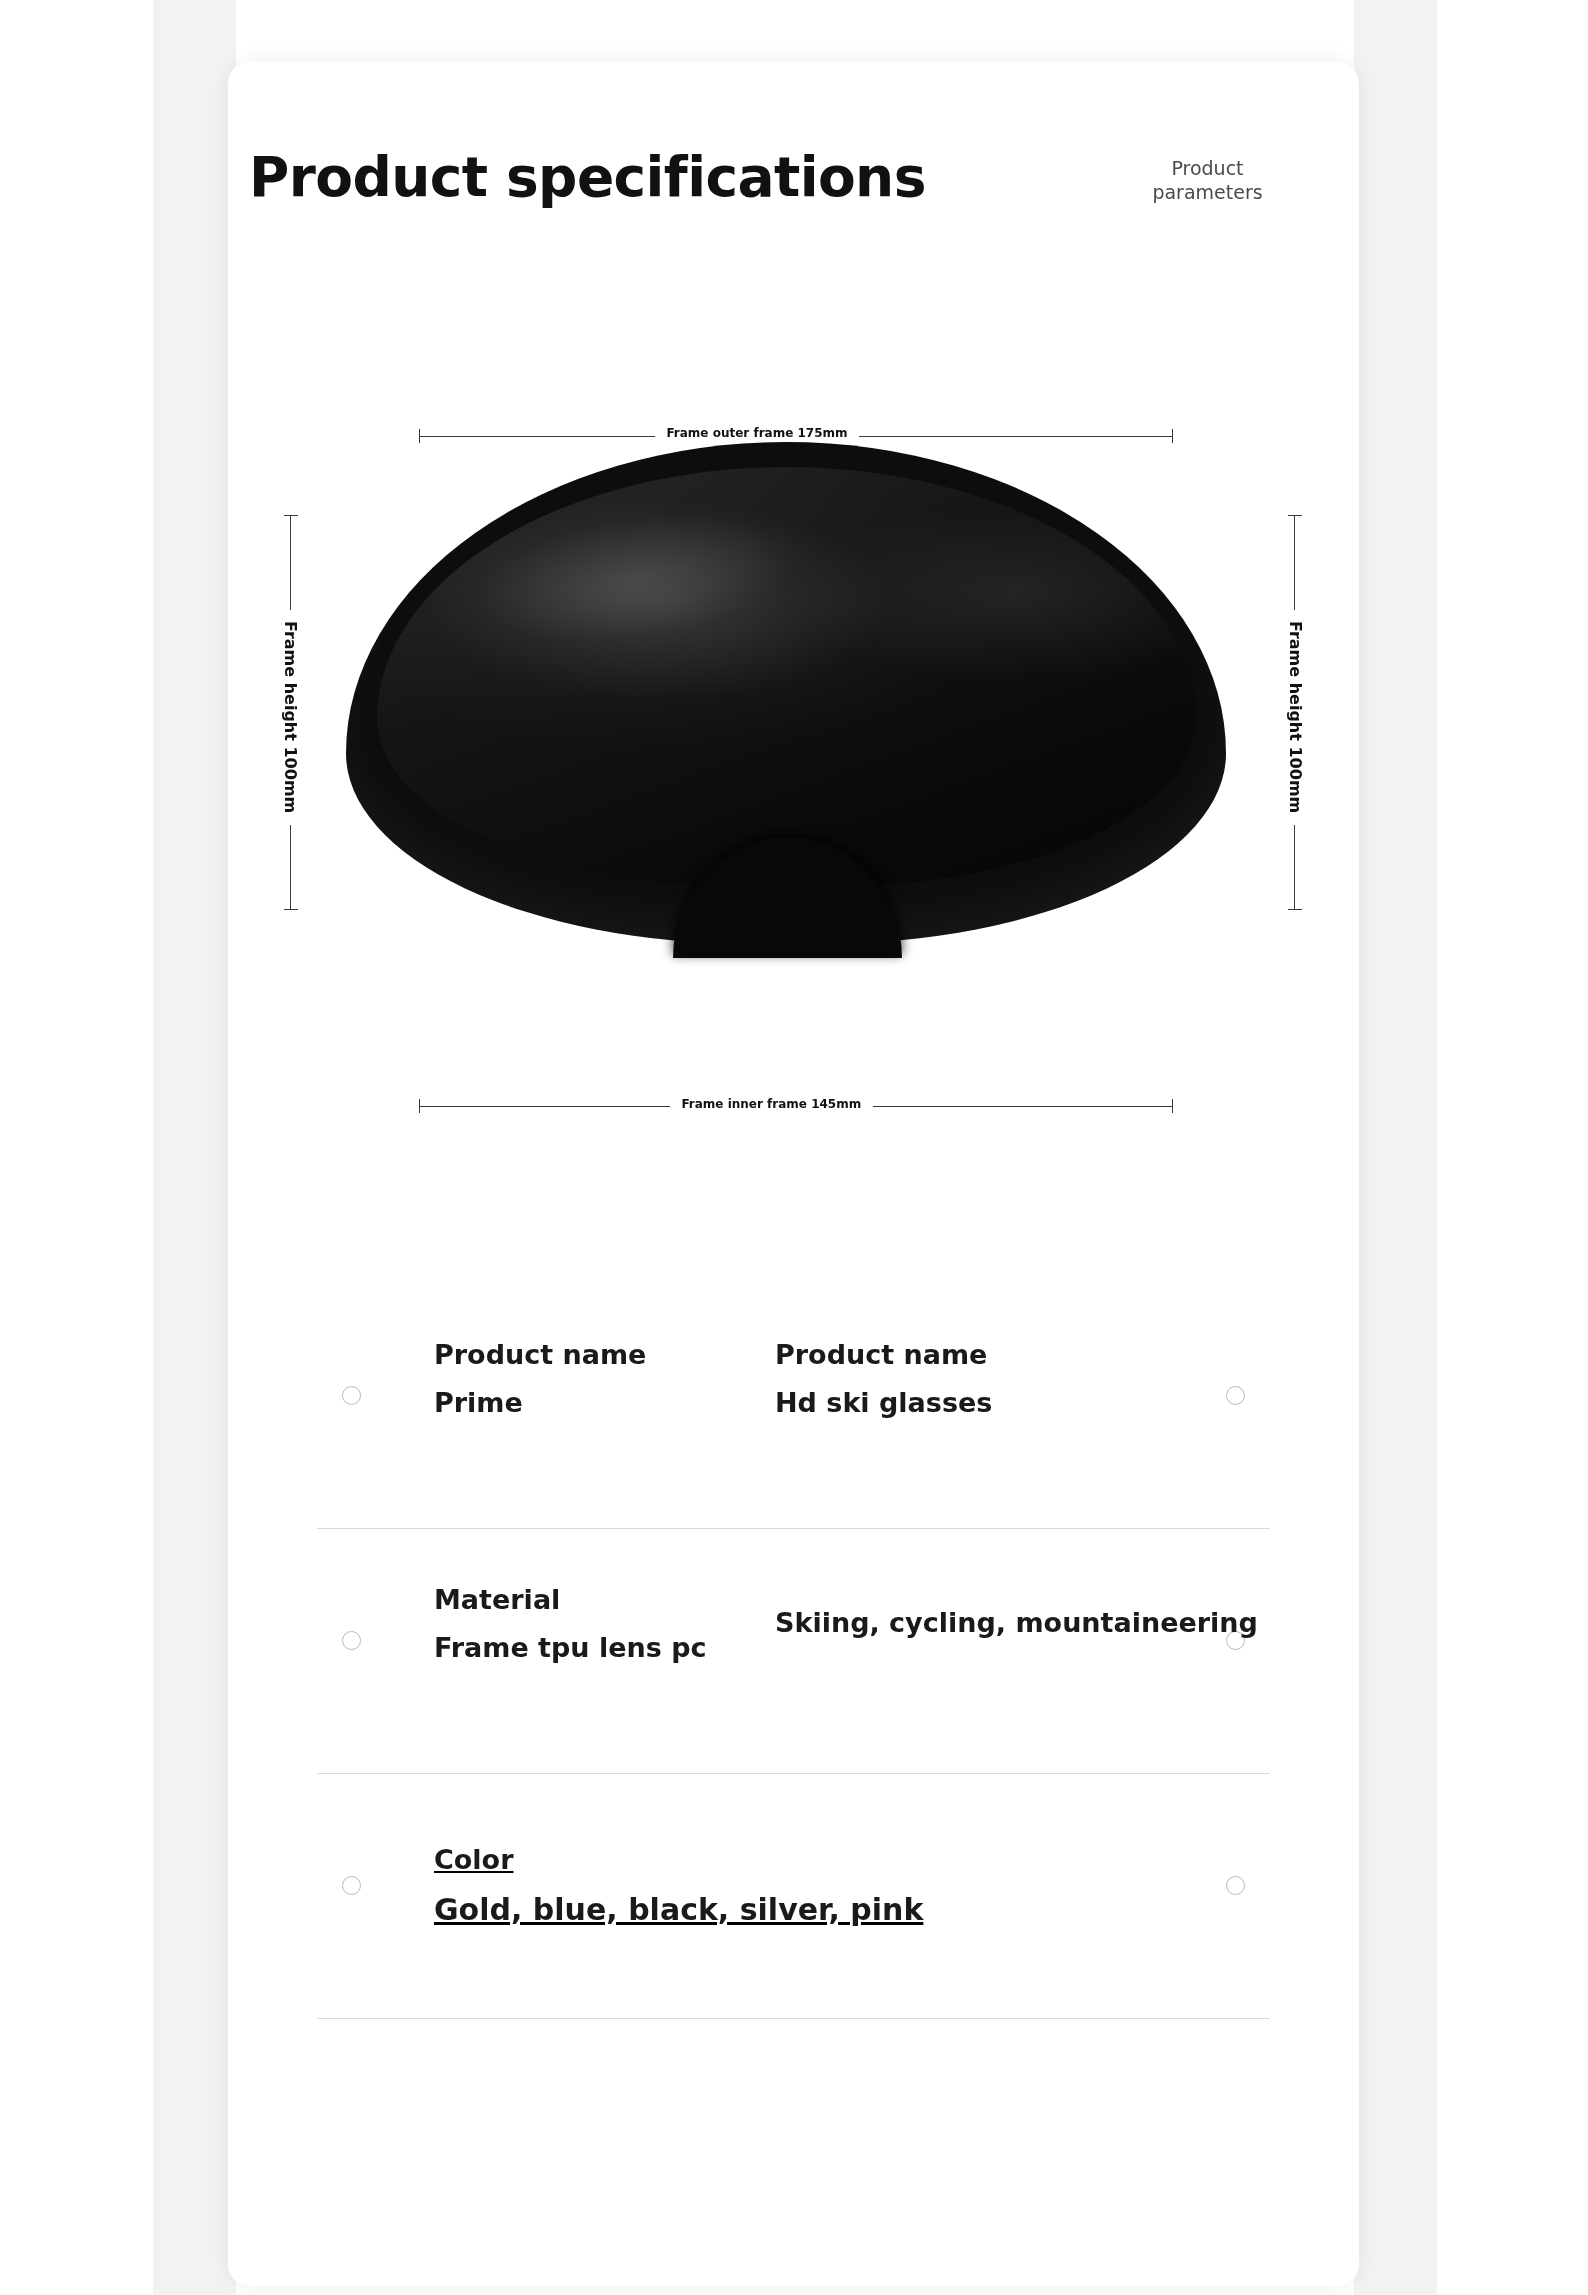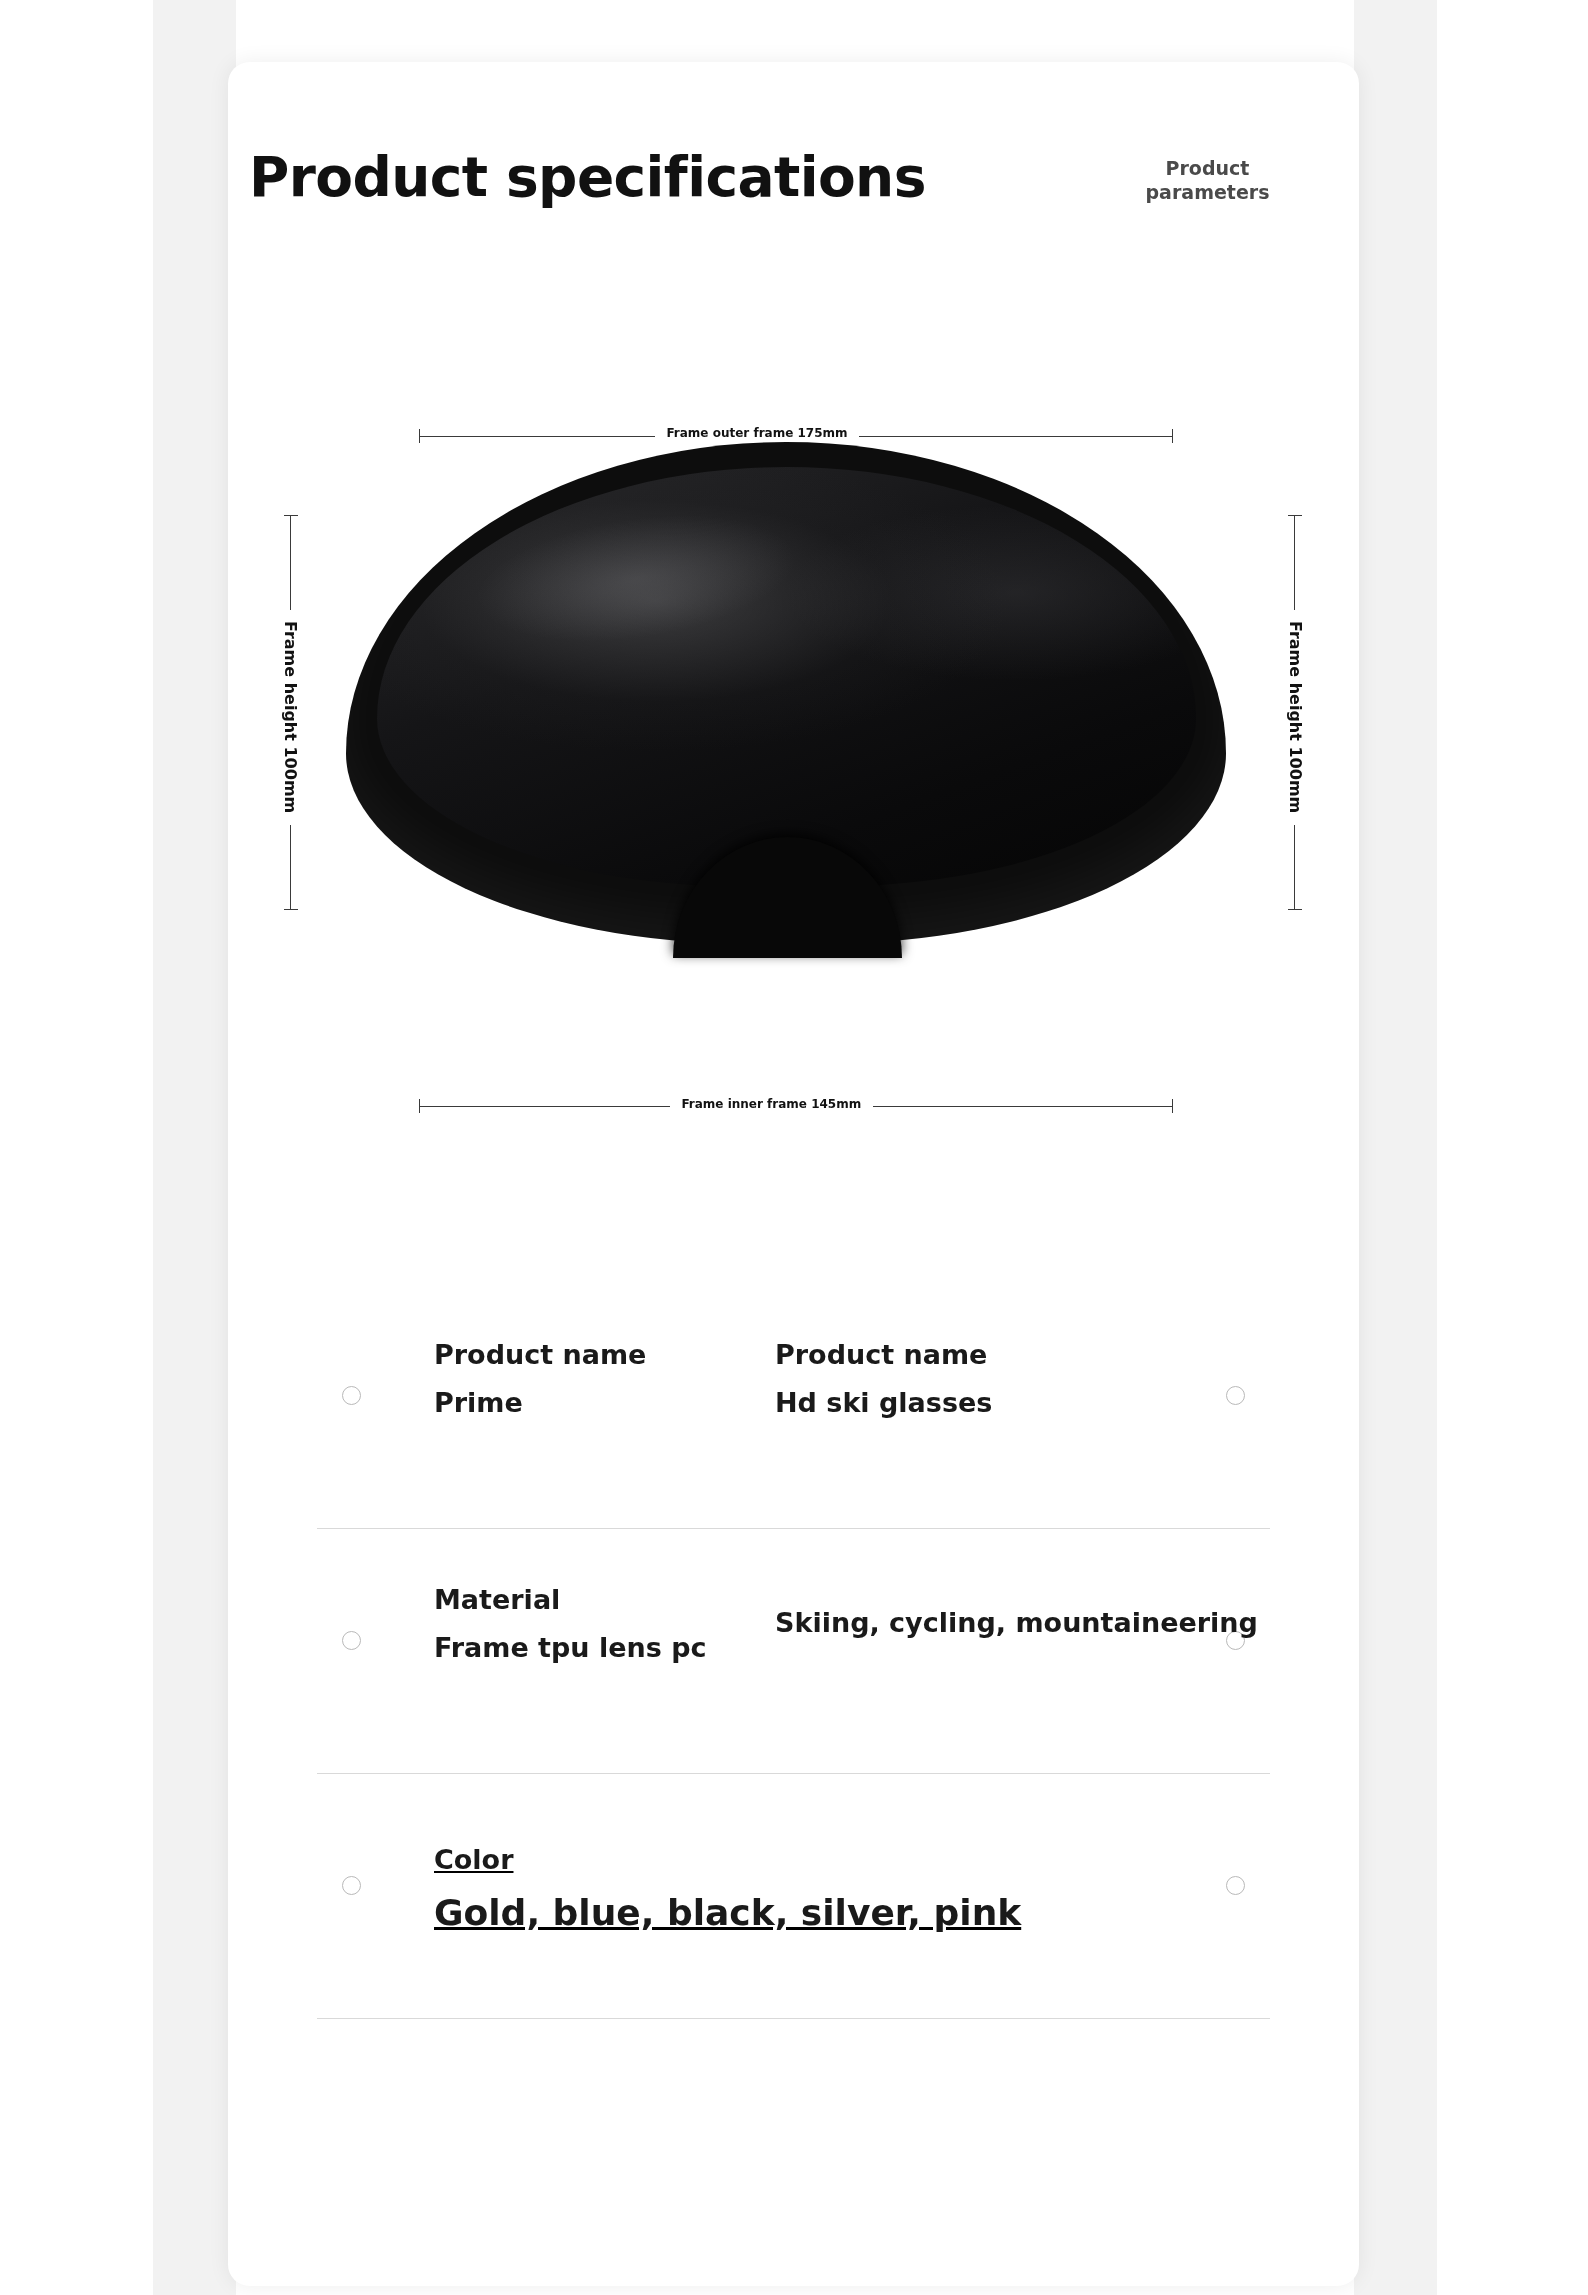--- a/index.html
+++ b/index.html
@@ -61,21 +61,21 @@
   }
   .subtitle {
     position: absolute;
     left: 1131px;
     top: 156px;
     width: 153px;
     text-align: center;
     font-size: 19px;
     line-height: 24px;
     color: #4a4a4a;
-    font-weight: 700;
+    font-weight: 400;
   }
 
   
   .diagram {
     position: absolute;
     left: 228px;
     top: 407px;
     width: 1131px;
     height: 750px;
   }
@@ -228,21 +228,21 @@
     font-size: 27px;
     font-weight: bold;
     color: #1a1a1a;
     white-space: nowrap;
   }
   .cell.right .label { font-size: 27px; }
   .cell.right.small-val .value { font-size: 23px; }
   .cell.right.offset { top: 61px; }
   .cell.left.model .value { font-weight: normal; font-size: 27px; }
   .cell.right.scene .value { font-size: 27px; }
-  .cell.color-cell .value { font-size: 36px; }
+  .cell.color-cell .value { font-size: 30px; }
   .row4 .cell.left { top: 70px; text-decoration: underline; }
 </style>
 </head>
 <body>
 
 <div class="page">
 
   <div class="gutter-left"></div>
   <div class="gutter-right"></div>
 

